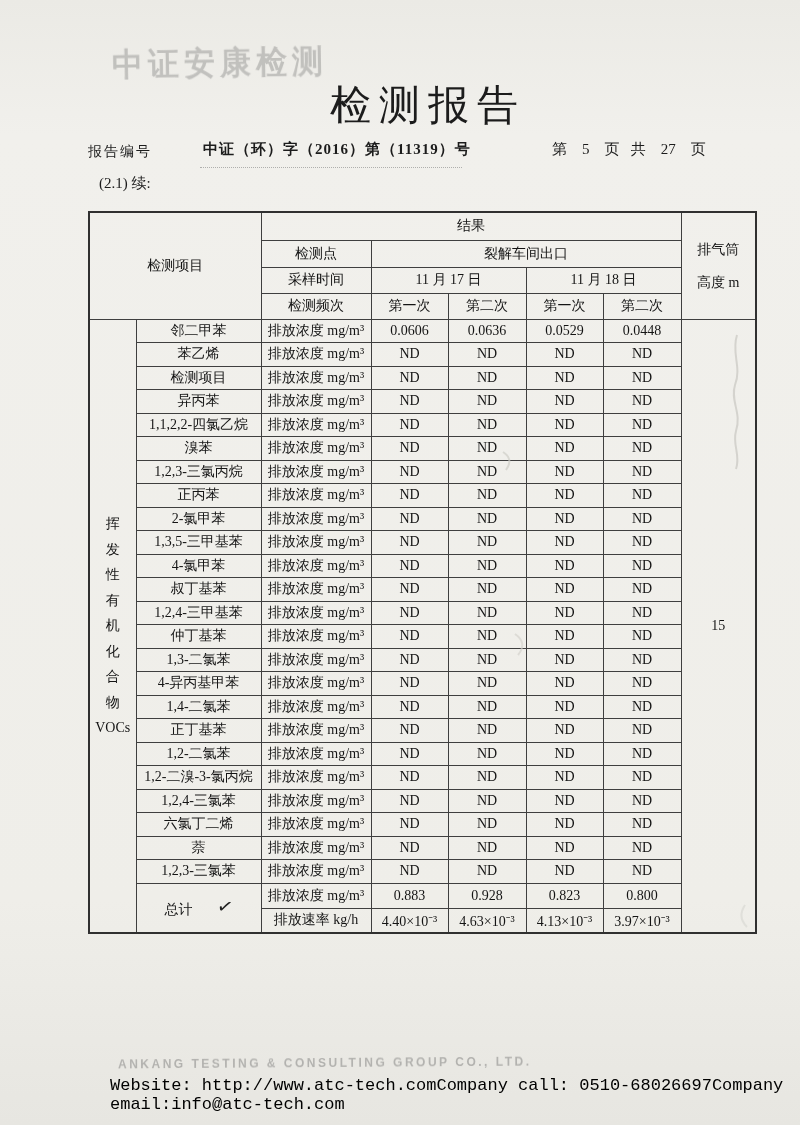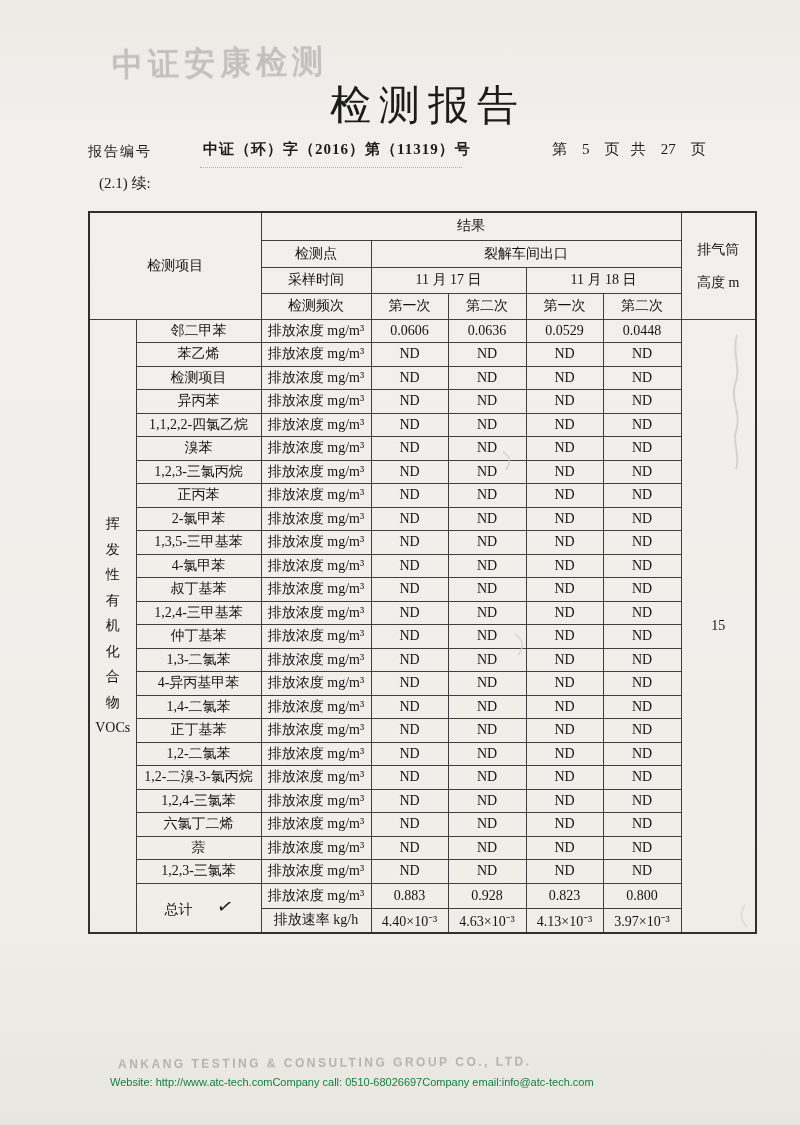--- a/index.html
+++ b/index.html
@@ -45,22 +45,22 @@
   .check{
     display:inline-block;margin-left:24px;font-size:19px;color:#222;
     transform:rotate(12deg) translateY(-1px);font-family:"DejaVu Sans",sans-serif;
   }
   .footer-faded{
     position:absolute;left:118px;top:1056px;font-size:12px;font-weight:700;
     letter-spacing:2.5px;color:rgba(90,90,90,0.38);filter:blur(0.7px);
     transform:rotate(-0.4deg);font-family:"Liberation Sans",sans-serif;white-space:nowrap;
   }
   .footer-contact{
-    position:absolute;left:110px;top:1076px;font-size:11px;color:#15803d;
-    font-family:Liberation Sans, sans-serif;
+    position:absolute;left:110px;top:1076px;font-size:17px;color:#000000;
+    font-family:Liberation Mono, monospace;
   }
   .artifacts{position:absolute;left:0;top:0;pointer-events:none;}
 </style>
 </head>
 <body>
 
 <div class="watermark">中证安康检测</div>
 <div class="title">检测报告</div>
 
 <span class="report-label">报告编号</span>

